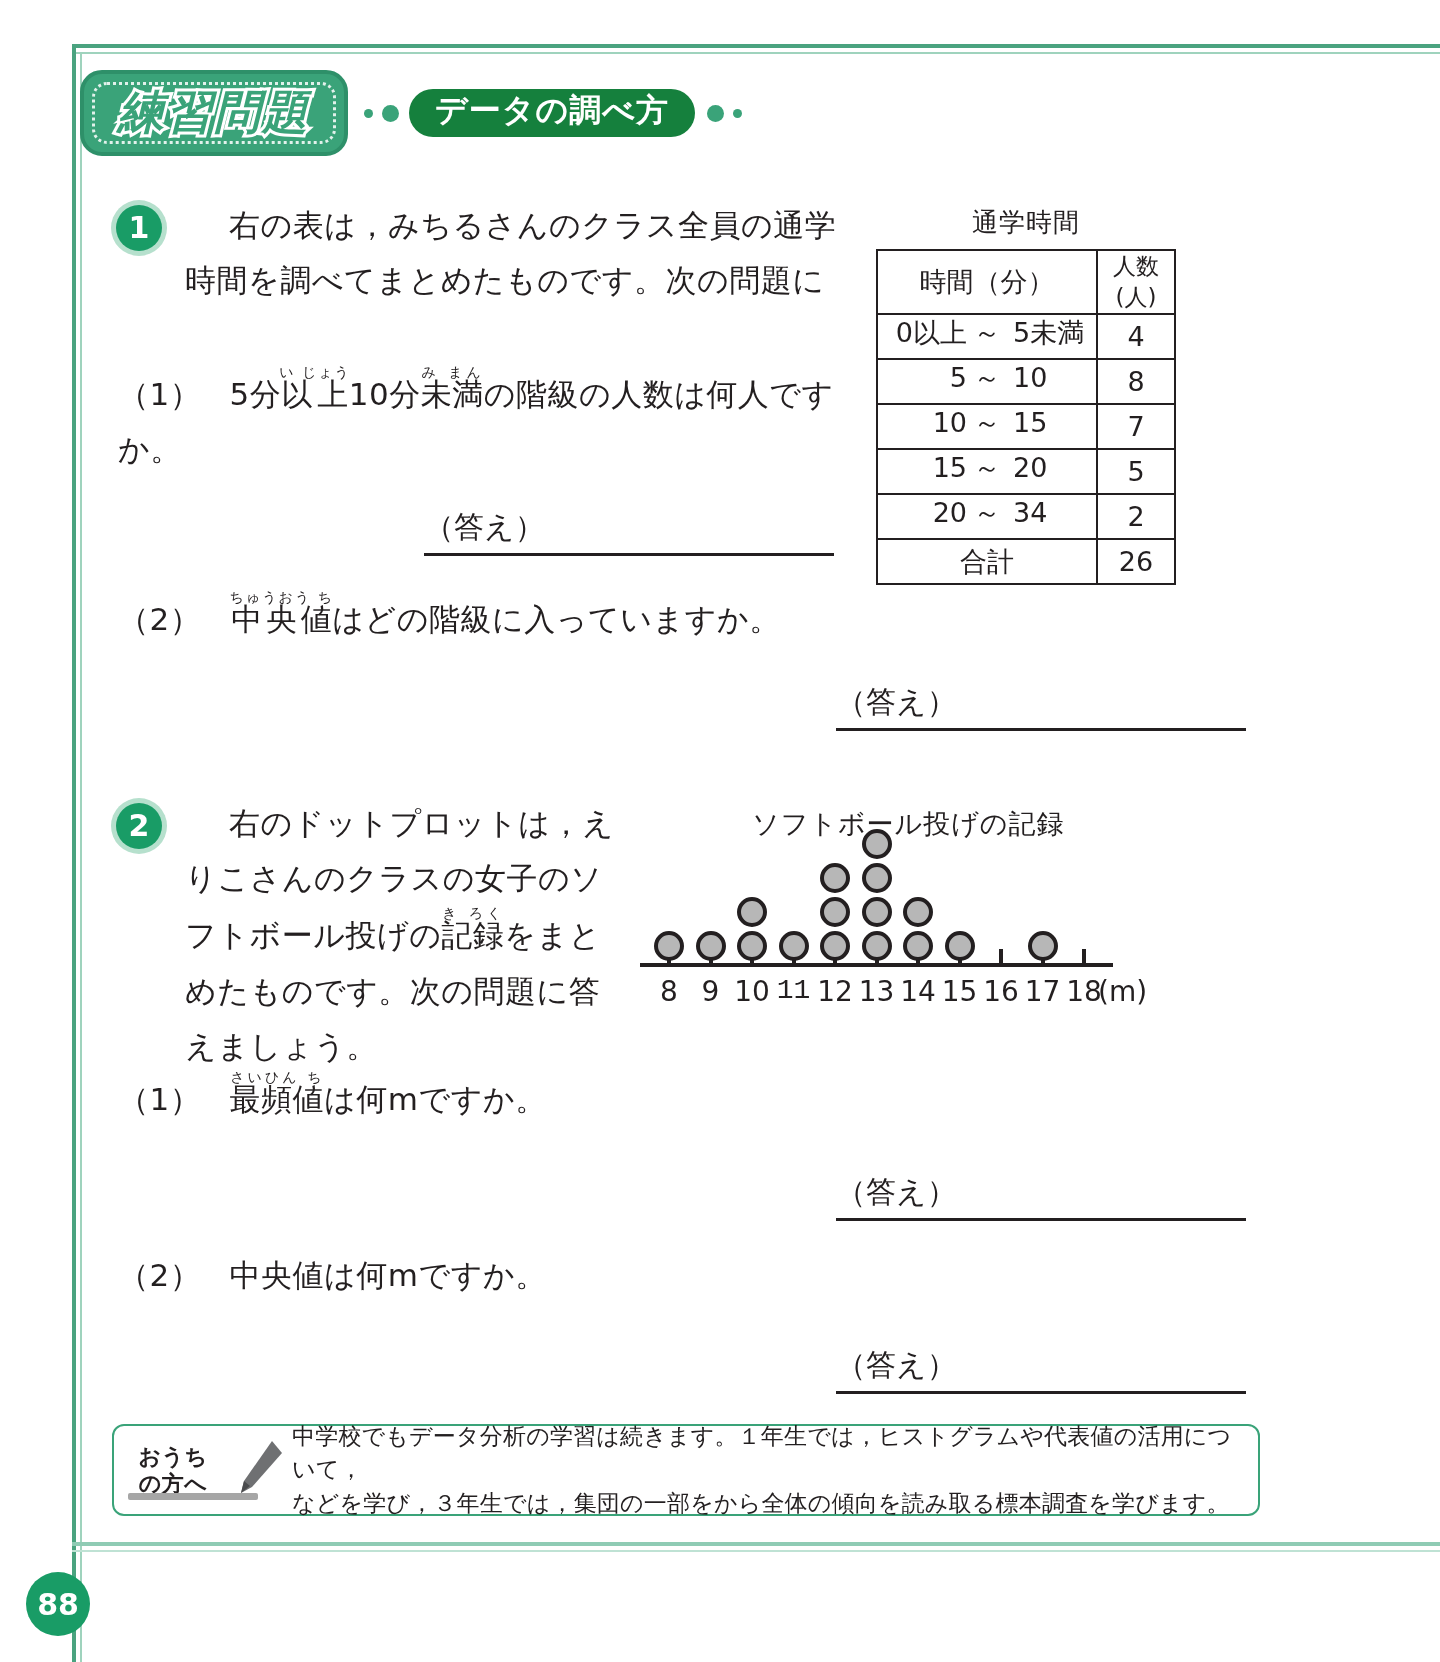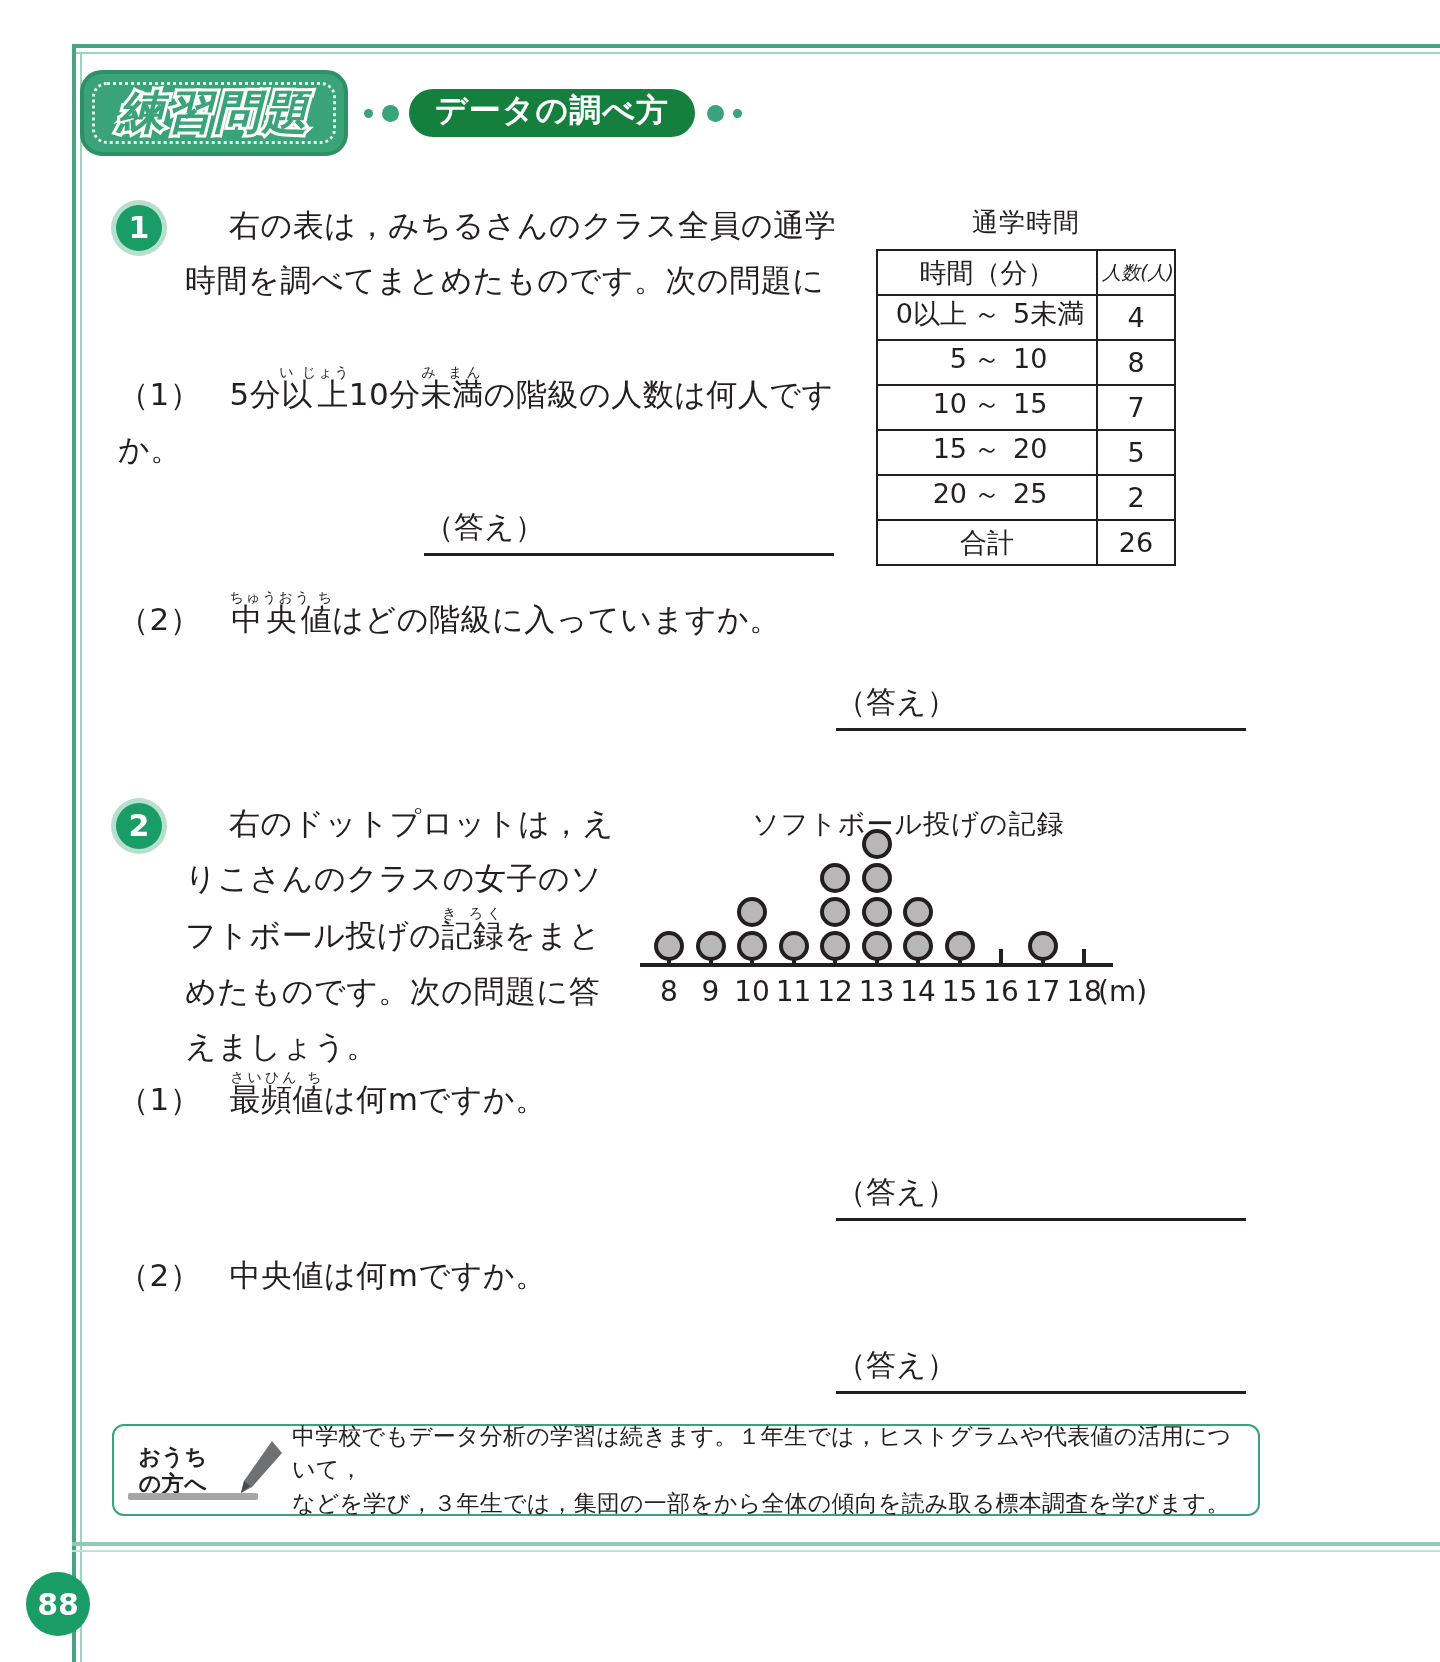--- a/index.html
+++ b/index.html
@@ -158,21 +158,21 @@
   }
   table.freq td, table.freq th {
     border: 2px solid #231f20;
     font-weight: normal;
     padding: 0;
     height: 45px;
   }
   .cell-range { width: 220px; position: relative; }
   .cell-count { width: 78px; text-align: center; }
   .cell-head-h { text-align: center; }
-  .cell-head-c { text-align: right; font-size: 19px; font-style: italic; }
+  .cell-head-c { text-align: center; font-size: 23px; }
   .rng {
     display: flex;
     align-items: baseline;
     justify-content: center;
     height: 100%;
   }
   .rng .lo { width: 78px; text-align: right; }
   .rng .tilde { width: 40px; text-align: center; }
   .rng .hi { width: 78px; text-align: left; padding-left: 6px; }
   .center-all { text-align: center; }
@@ -394,21 +394,21 @@
             <span class="hi">20</span>
           </div>
         </td>
         <td class="cell-count">5</td>
       </tr>
       <tr>
         <td class="cell-range">
           <div class="rng">
             <span class="lo">20</span>
             <span class="tilde">～</span>
-            <span class="hi">25</span>
+            <span class="hi">34</span>
           </div>
         </td>
         <td class="cell-count">2</td>
       </tr>
       <tr>
         <td class="cell-range center-all">合計</td>
         <td class="cell-count">26</td>
       </tr>
     </tbody>
   </table>
@@ -458,21 +458,21 @@
     <div class="dp-ticklabel" style="left: 29px; top: 175px;">8</div>
     <div class="dp-dot" style="left: 29px; top: 146px;"></div>
     <div class="dp-tick" style="left: 68.5px; top: 149px; height: 14px;"></div>
     <div class="dp-ticklabel" style="left: 70.5px; top: 175px;">9</div>
     <div class="dp-dot" style="left: 70.5px; top: 146px;"></div>
     <div class="dp-tick" style="left: 110px; top: 149px; height: 14px;"></div>
     <div class="dp-ticklabel" style="left: 112px; top: 175px;">10</div>
     <div class="dp-dot" style="left: 112px; top: 146px;"></div>
     <div class="dp-dot" style="left: 112px; top: 112px;"></div>
     <div class="dp-tick" style="left: 151.5px; top: 149px; height: 14px;"></div>
-    <div class="dp-ticklabel" style="left: 153.5px; top: 175px;">11</div>
+    <div class="dp-ticklabel" style="left: 153.5px; top: 175px; font-family: Liberation Mono, monospace;">11</div>
     <div class="dp-dot" style="left: 153.5px; top: 146px;"></div>
     <div class="dp-tick" style="left: 193px; top: 149px; height: 14px;"></div>
     <div class="dp-ticklabel" style="left: 195px; top: 175px;">12</div>
     <div class="dp-dot" style="left: 195px; top: 146px;"></div>
     <div class="dp-dot" style="left: 195px; top: 112px;"></div>
     <div class="dp-dot" style="left: 195px; top: 78px;"></div>
     <div class="dp-tick" style="left: 234.5px; top: 149px; height: 14px;"></div>
     <div class="dp-ticklabel" style="left: 236.5px; top: 175px;">13</div>
     <div class="dp-dot" style="left: 236.5px; top: 146px;"></div>
     <div class="dp-dot" style="left: 236.5px; top: 112px;"></div>

